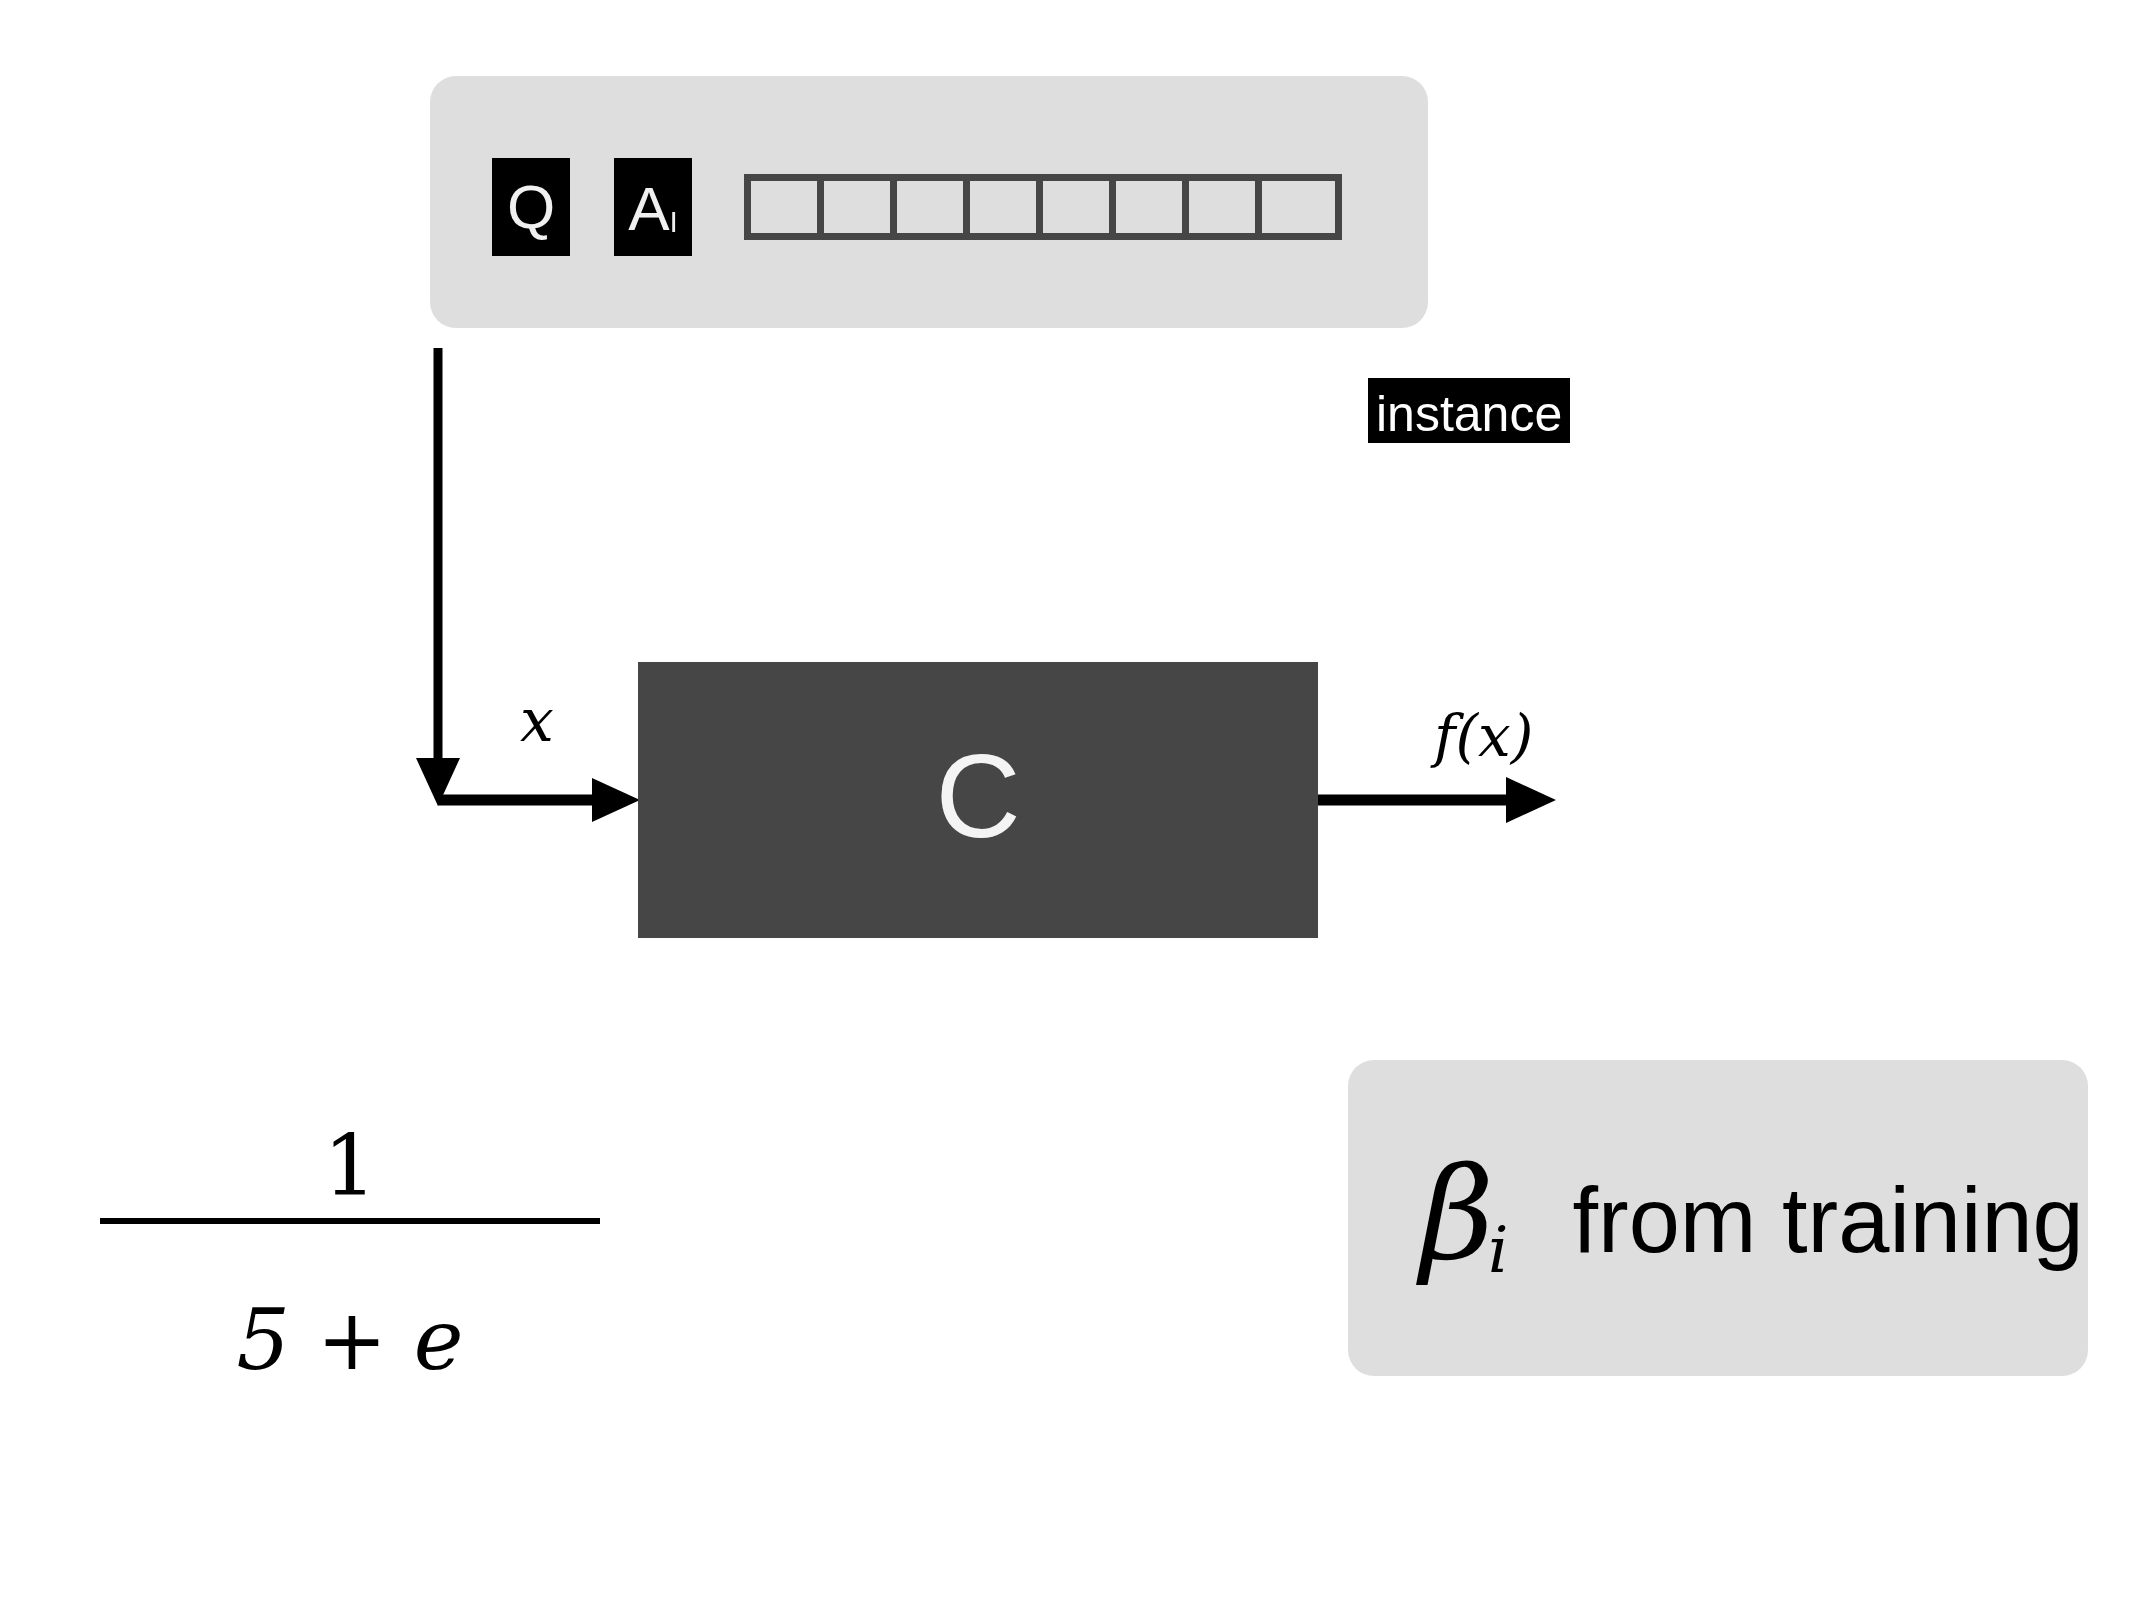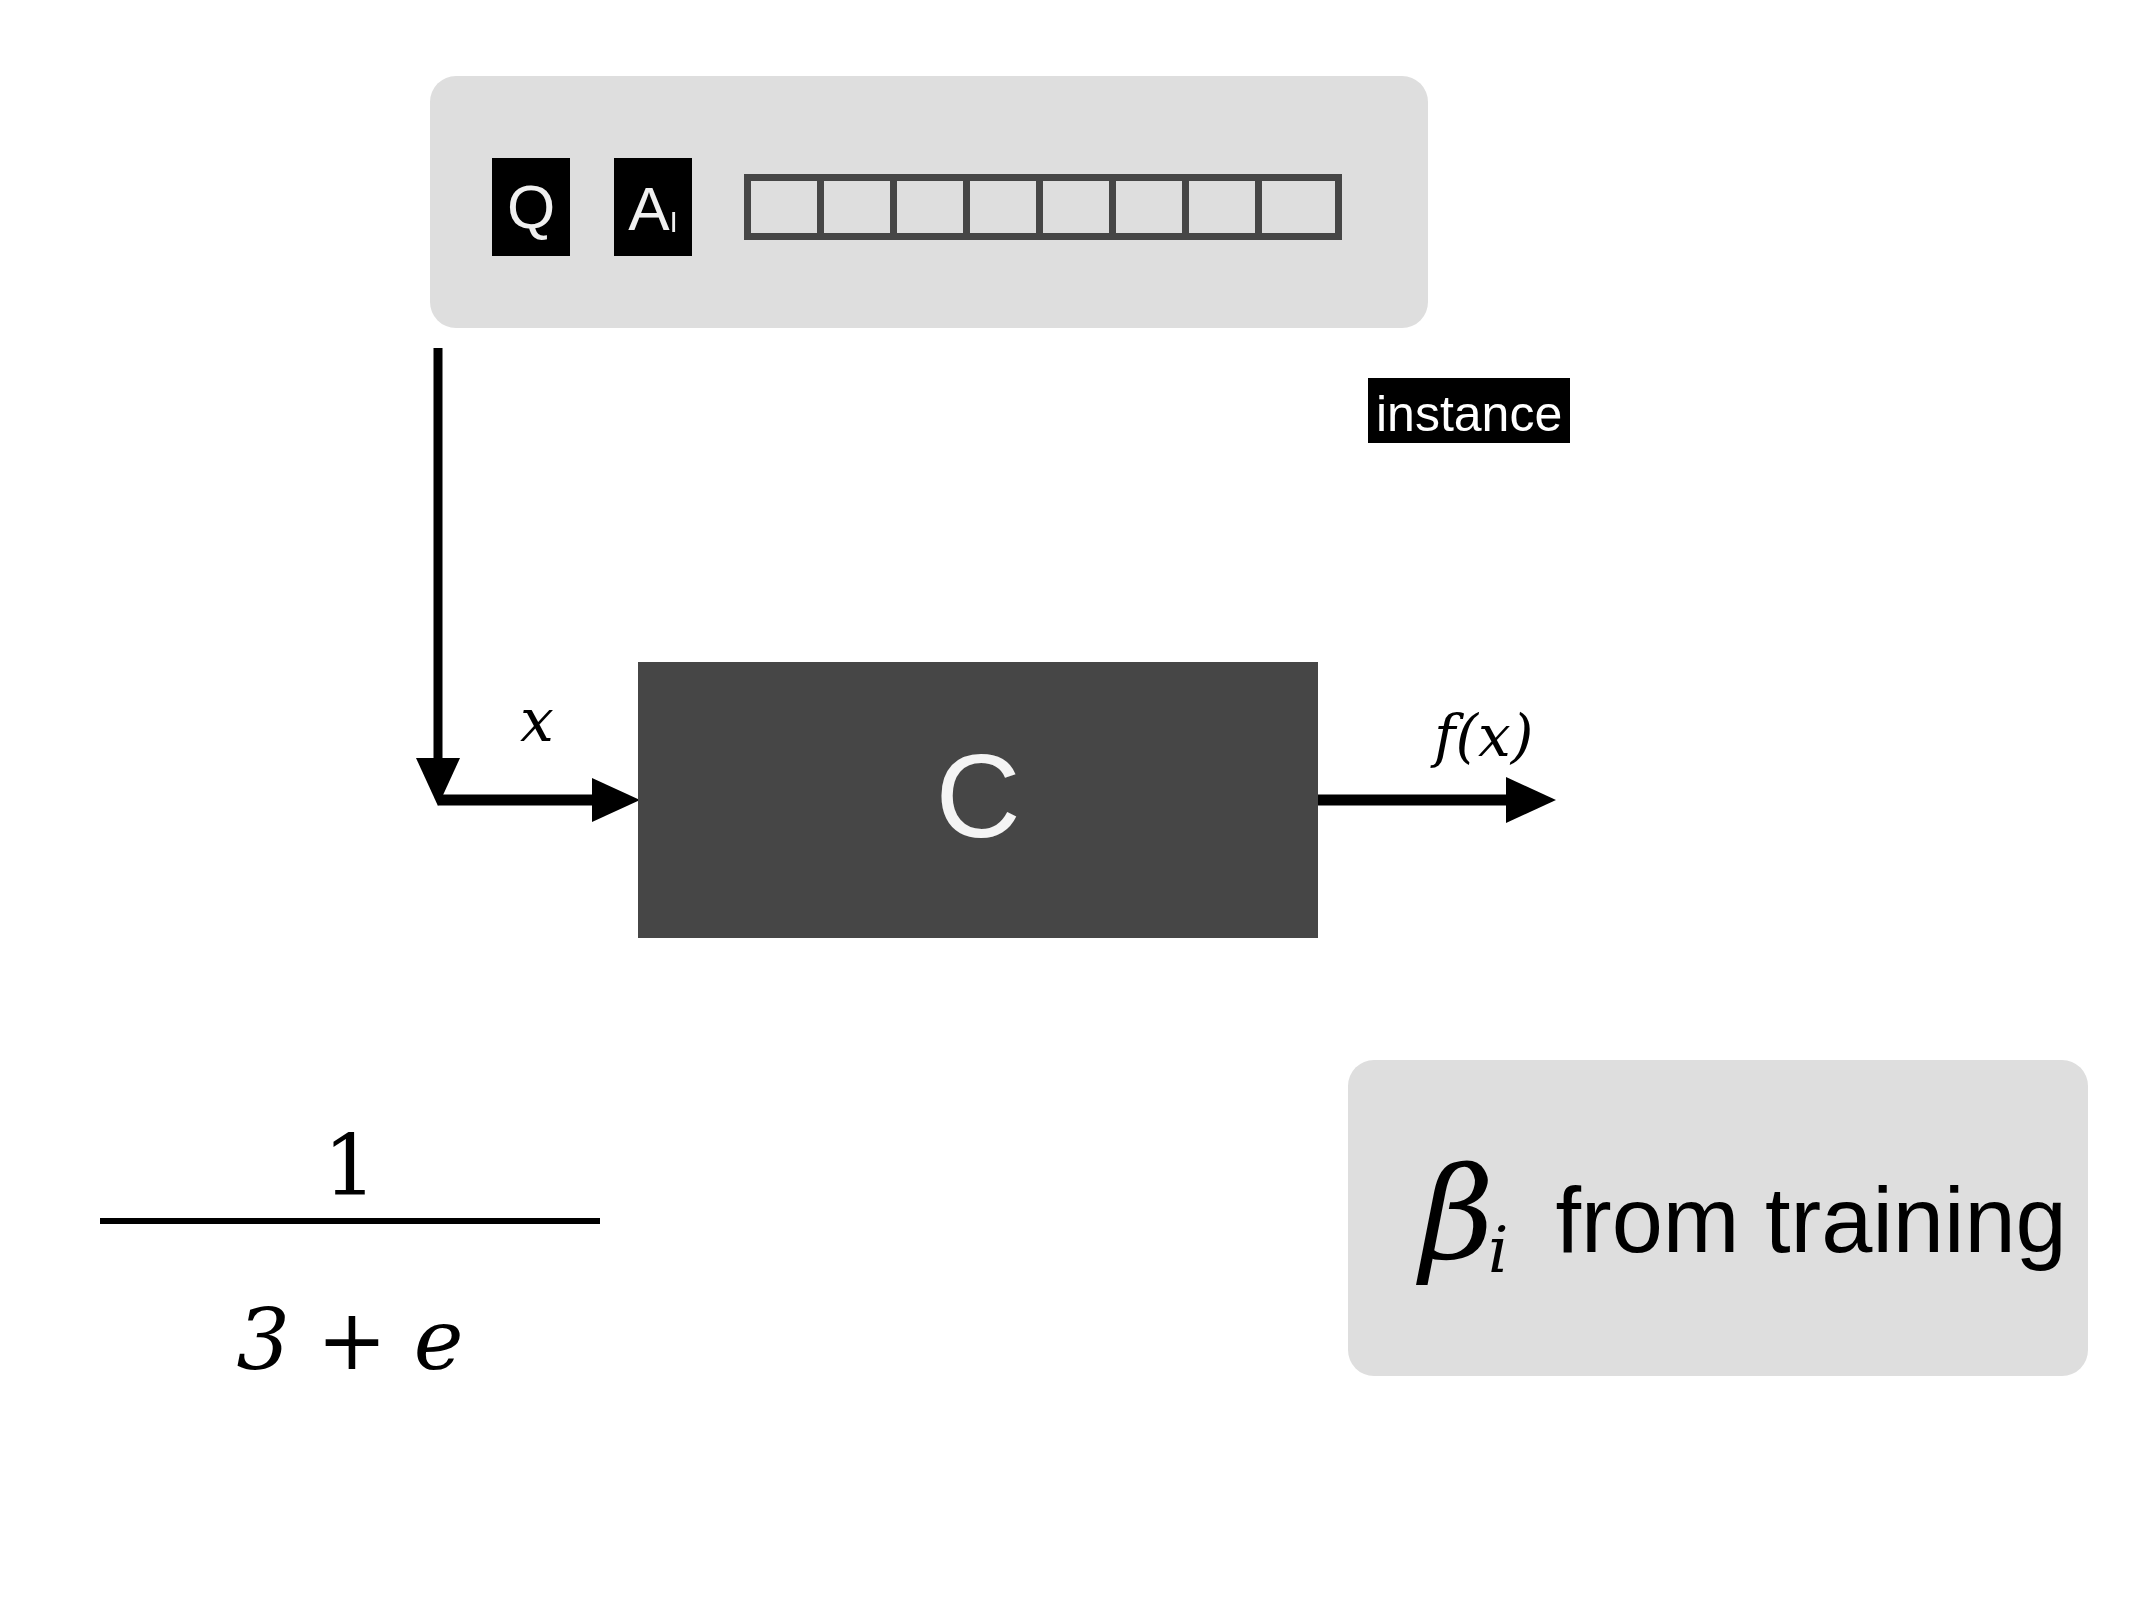--- a/index.html
+++ b/index.html
@@ -274,21 +274,21 @@
     font-size: 64px;
     line-height: 1;
     position: relative;
     top: 14px;
     left: -6px;
   }
   .beta-line .from-training {
     font-family: "Liberation Sans", sans-serif;
     font-size: 92px;
     line-height: 1;
-    margin-left: 41px;
+    margin-left: 58px;
     position: relative;
     top: -6px;
   }
 </style>
 </head>
 <body>
 
 <div class="stage">
 
   <div class="panel-instance"></div>
@@ -339,21 +339,21 @@
 
   <div class="math mi lbl-x">x</div>
   <div class="math mi lbl-fx">f(x)</div>
 
 
   <div class="formula math">
     <span class="frac">
       <span class="num">1</span>
       <span class="bar"></span>
       <span class="den">
-        <span class="base mi">3 + e</span>
+        <span class="base mi">5 + e</span>
       </span>
     </span>
   </div>
 
   <div class="panel-beta"></div>
   <div class="beta-line">
     <span class="beta-sym">β</span>
     <span class="beta-sub">i</span>
     <span class="from-training">from training</span>
   </div>

